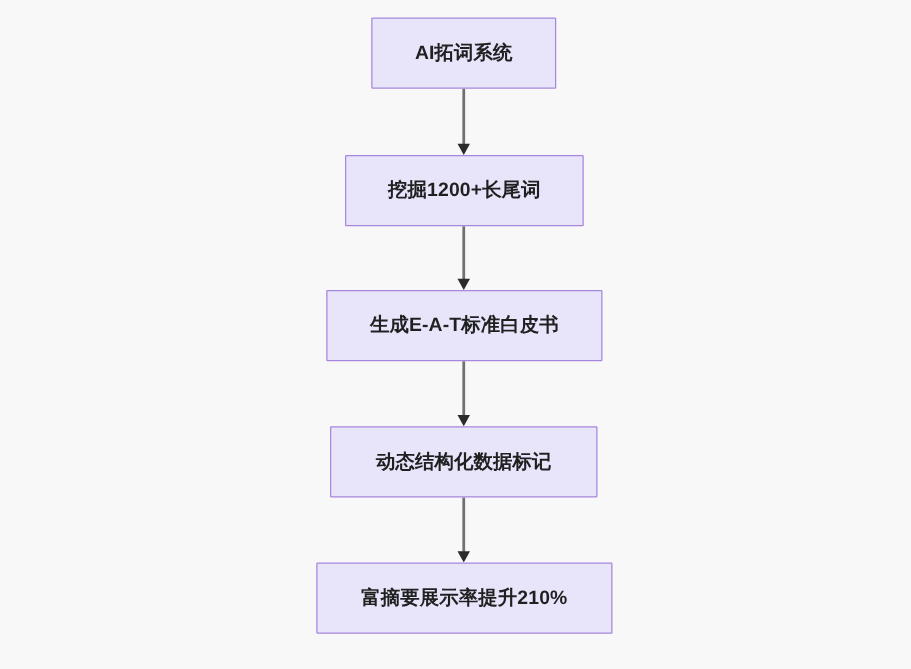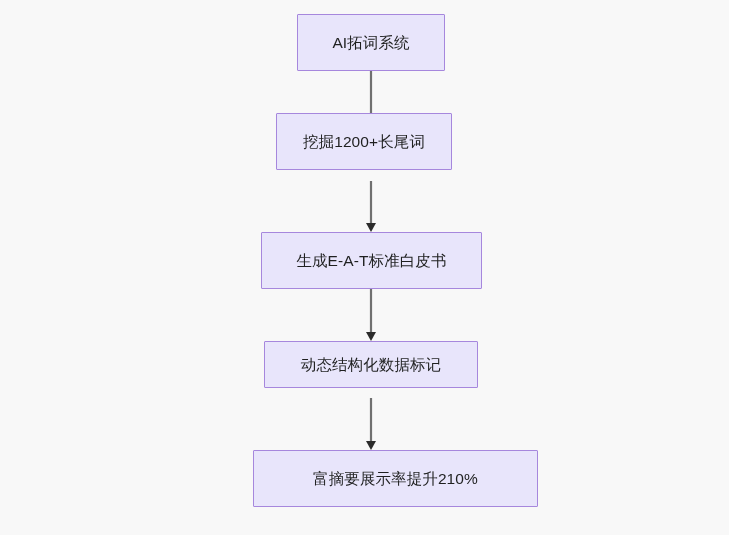--- a/index.html
+++ b/index.html
@@ -29,20 +29,21 @@
     justify-content: center;
     text-align: center;
   }
   .node-label {
     font-size: 15.5px;
     line-height: 1.25;
     color: #1f2020;
     letter-spacing: 0.1px;
     white-space: nowrap;
     font-family: "Liberation Sans", "DejaVu Sans", sans-serif;
+    font-weight: bold;
   }
   .connector {
     position: absolute;
     left: 0;
     top: 0;
     width: 729px;
     height: 535px;
     pointer-events: none;
   }
   .conn-line {
@@ -75,29 +76,29 @@
     <g>
       <line class="conn-line" x1="371" y1="398" x2="371" y2="443"></line>
       <polygon class="conn-head" points="366,441 376,441 371,450"></polygon>
     </g>
   </svg>
 
   <div class="node" id="n1" style="left: 297px; top: 14px; width: 148px; height: 57px;">
     <span class="node-label">AI拓词系统</span>
   </div>
 
-  <div class="node" id="n2" style="left: 276px; top: 113px; width: 176px; height: 57px;">
+  <div class="node" id="n2" style="left: 276px; top: 124px; width: 191px; height: 57px;">
     <span class="node-label">挖掘1200+长尾词</span>
   </div>
 
   <div class="node" id="n3" style="left: 261px; top: 232px; width: 221px; height: 57px; justify-content: center;">
     <span class="node-label">生成E-A-T标准白皮书</span>
   </div>
 
-  <div class="node" id="n4" style="left: 264px; top: 341px; width: 214px; height: 47px;">
+  <div class="node" id="n4" style="left: 264px; top: 341px; width: 214px; height: 57px;">
     <span class="node-label">动态结构化数据标记</span>
   </div>
 
-  <div class="node" id="n5" style="left: 253px; top: 450px; width: 285px; height: 57px;">
+  <div class="node" id="n5" style="left: 253px; top: 450px; width: 237px; height: 57px;">
     <span class="node-label">富摘要展示率提升210%</span>
   </div>
 
 </div>
 
 </body></html>

